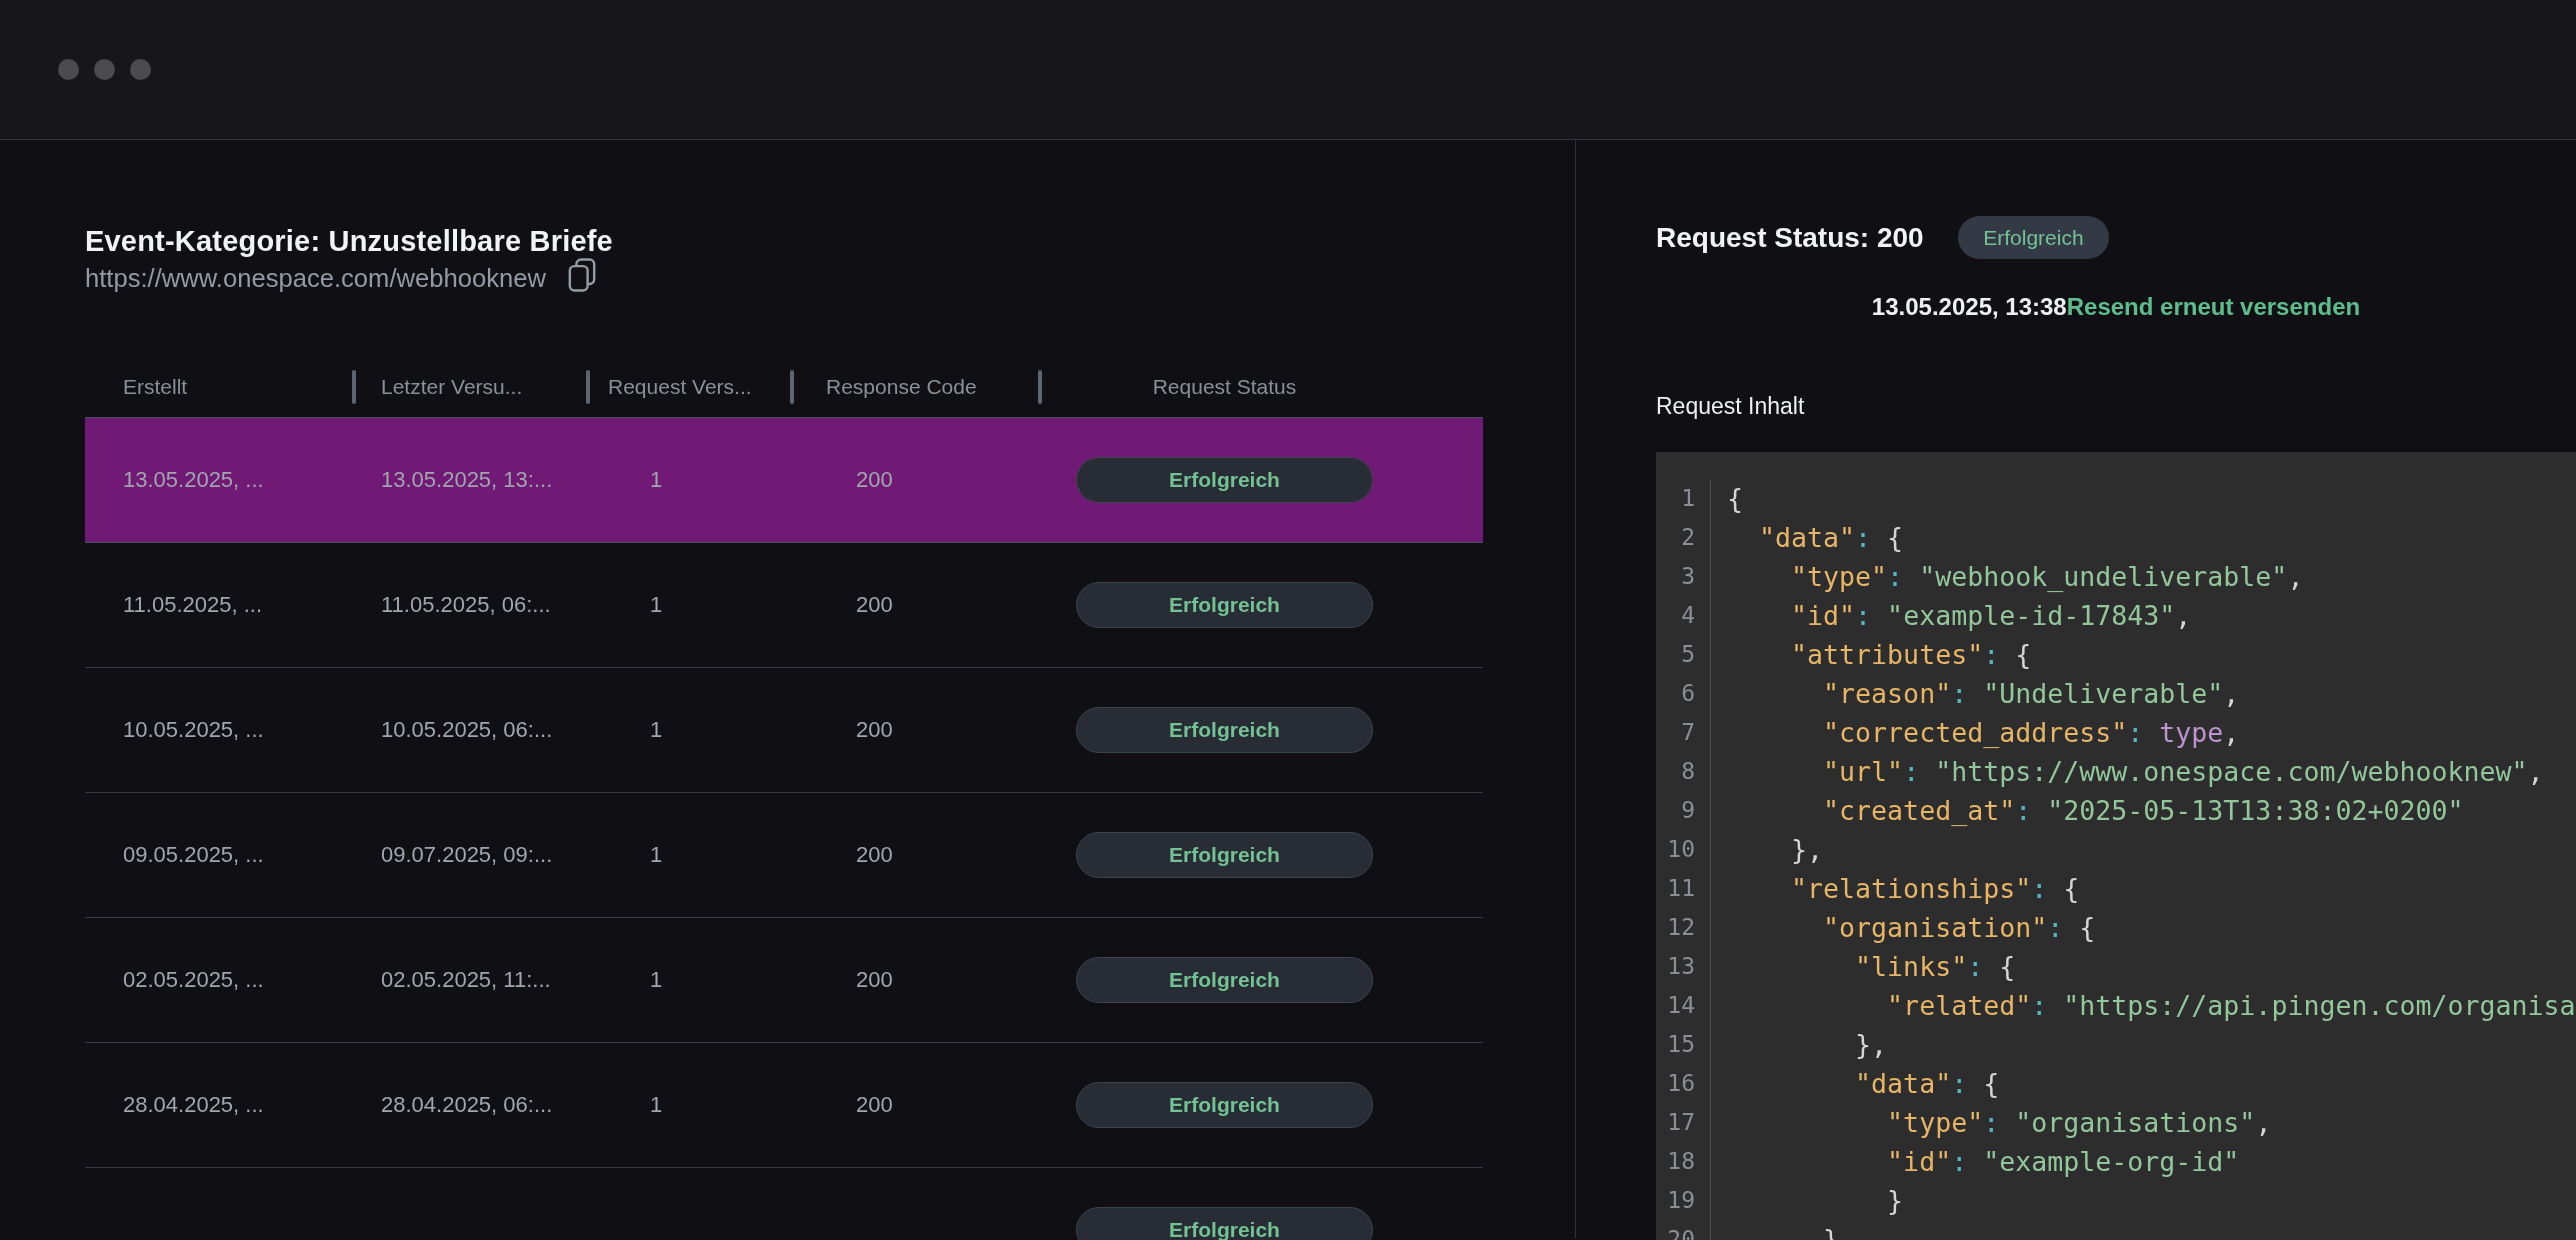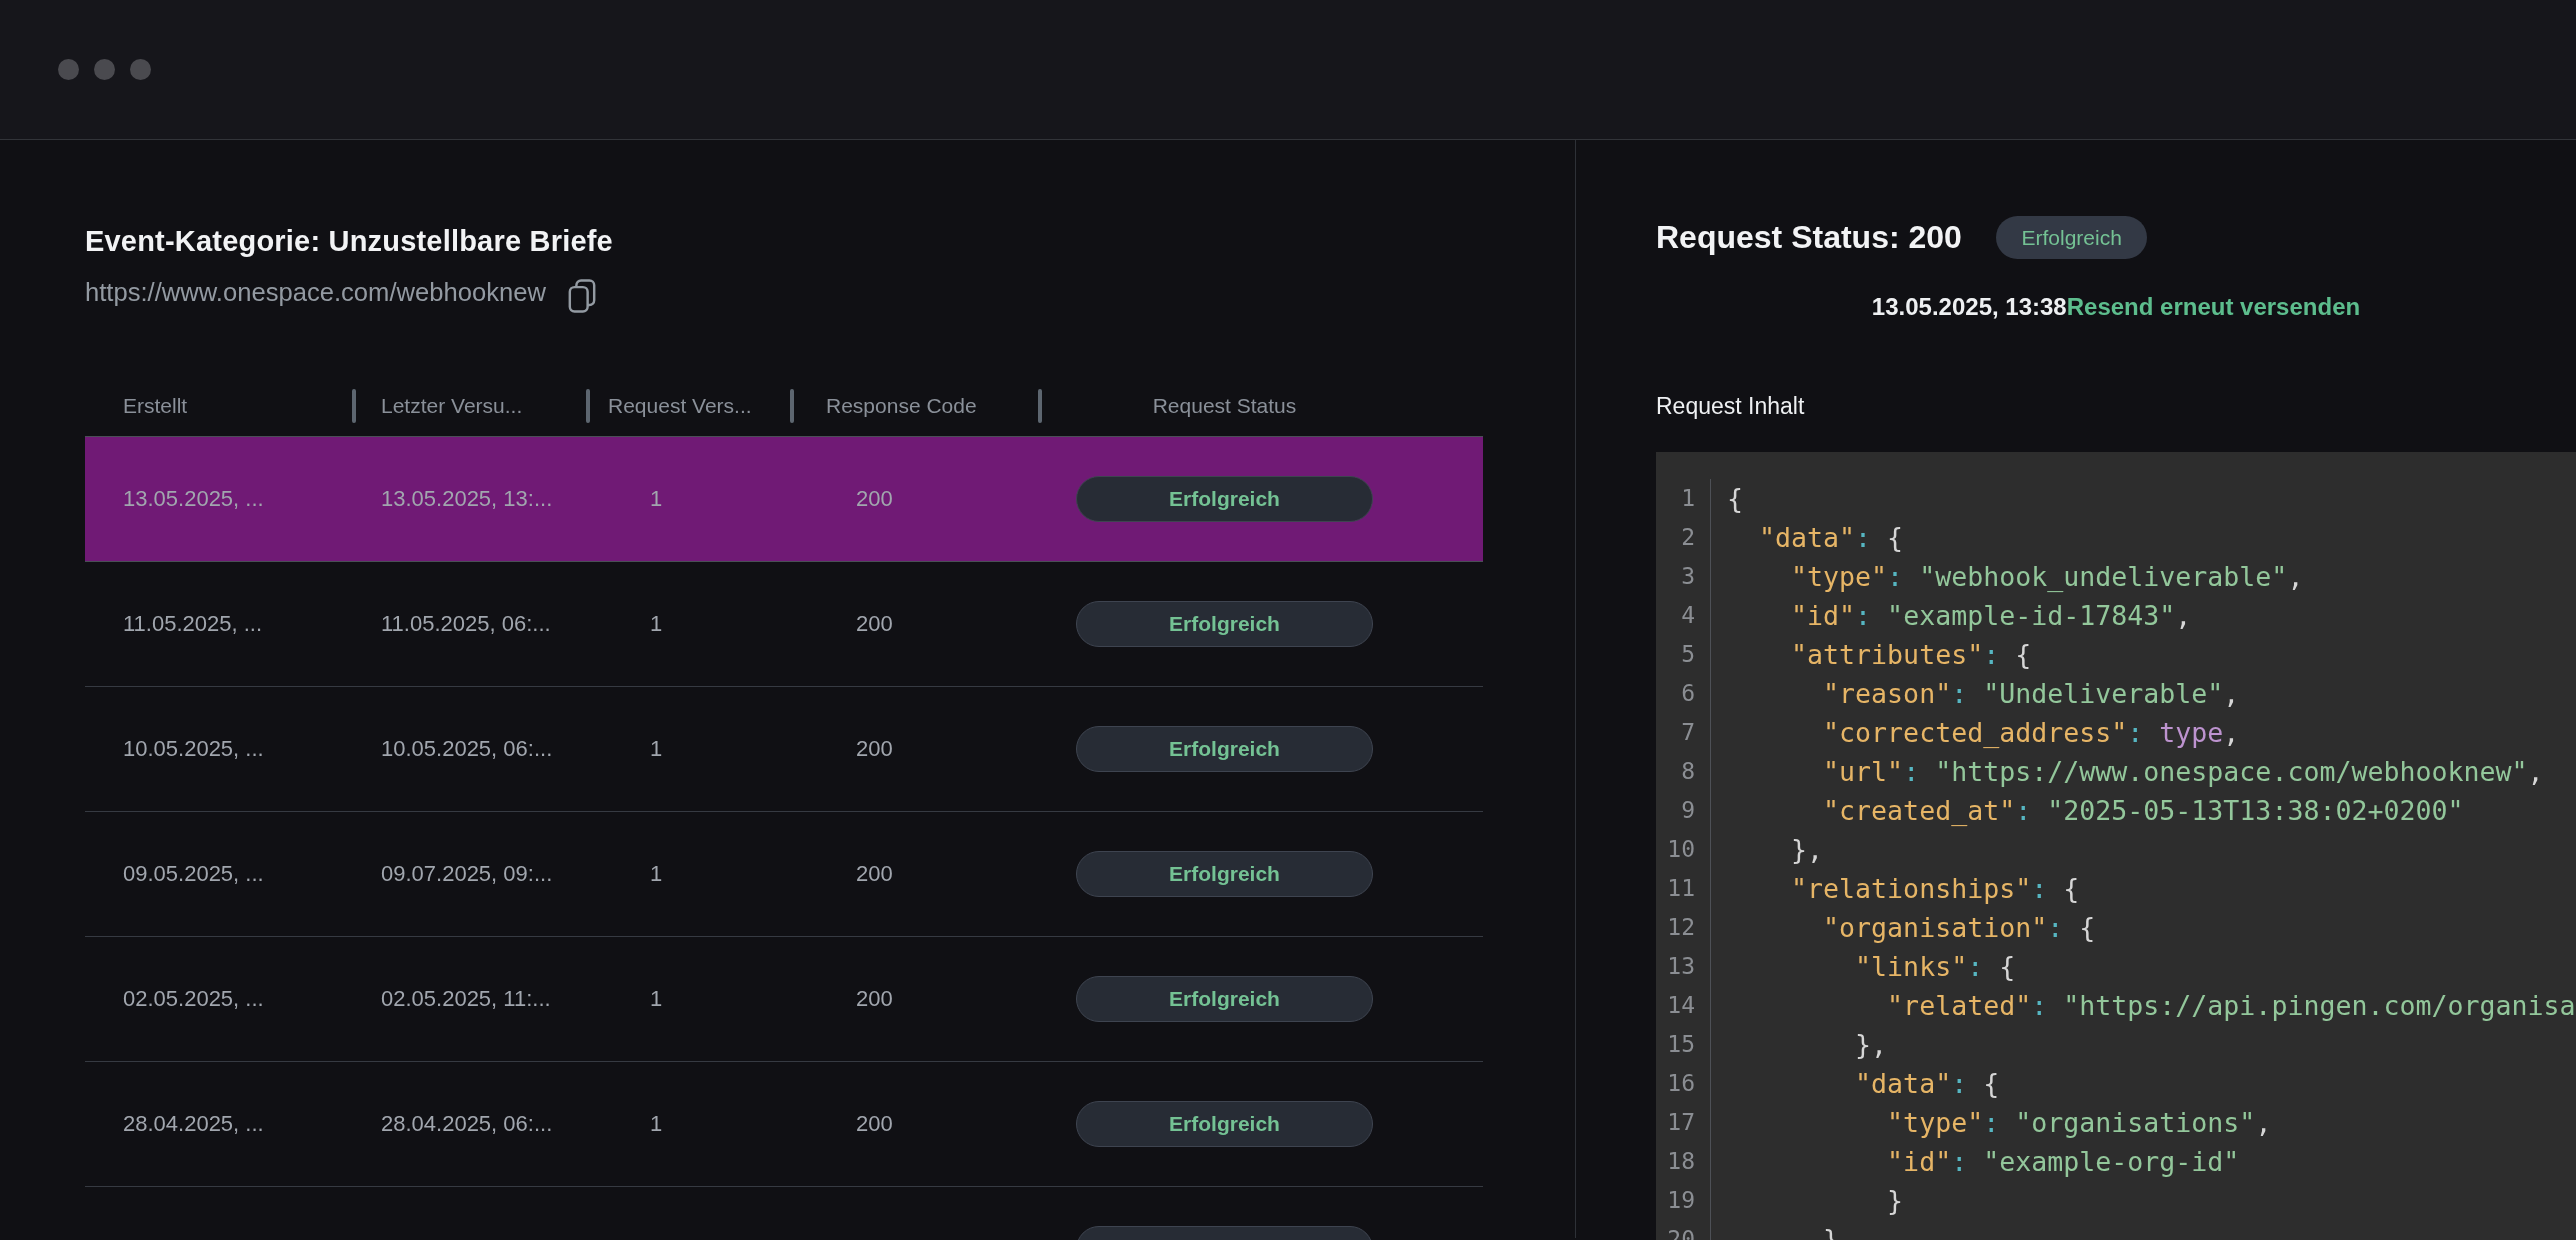--- a/index.html
+++ b/index.html
@@ -21,21 +21,21 @@
   
   .main { display:flex; height:1098px; }
   .left-panel {
     width:1804px; border-right:1.9px solid #2e3137;
     padding:83px 0 0 85px;
   }
   .right-panel { flex:1; padding:76px 0 0 80px; }
 
   
   .page-title { font-size:29px; font-weight:700; color:#f2f3f5; line-height:36px; letter-spacing:0.2px; }
-  .url-row { margin-top:19px; display:flex; align-items:flex-start; gap:21px; height:34px; }
+  .url-row { display:flex; align-items:flex-end; gap:21px; height:34px; }
   .url-text { font-size:25.6px; color:#939aa2; }
   .copy-icon { cursor:pointer; display:inline-flex; }
 
   
   .table { margin-top:64px; width:1398px; }
   .thead, .trow {
     display:grid;
     grid-template-columns:267px 234px 204px 248px 1fr;
     align-items:center;
   }
@@ -59,21 +59,21 @@
   .td.c5 { display:flex; justify-content:center; padding-right:72px; }
   .pill {
     min-width:297px; height:46px; border-radius:24px;
     background:#272c35; border:1.9px solid #3e4450;
     color:#74c294; font-size:21px; font-weight:600;
     display:flex; align-items:center; justify-content:center;
   }
 
   
   .status-row { display:flex; align-items:center; gap:34px; }
-  .status-title { font-size:32px; font-weight:700; color:#f2f3f5; }
+  .status-title { font-size:28px; font-weight:700; color:#f2f3f5; }
   .badge {
     height:43px; padding:0 25.6px; border-radius:22px;
     background:#333945; color:#74c294; font-size:21px; font-weight:500;
     display:inline-flex; align-items:center;
   }
   .meta-row { width:920px; margin-top:34px; display:flex; justify-content:center; align-items:center; }
   .timestamp { font-size:24px; font-weight:700; color:#eef0f2; }
   .resend-link { font-size:24px; font-weight:700; color:#5dbd8d; cursor:pointer; }
   .content-label { margin-top:72px; font-size:23px; font-weight:500; color:#eef0f2; }
 

